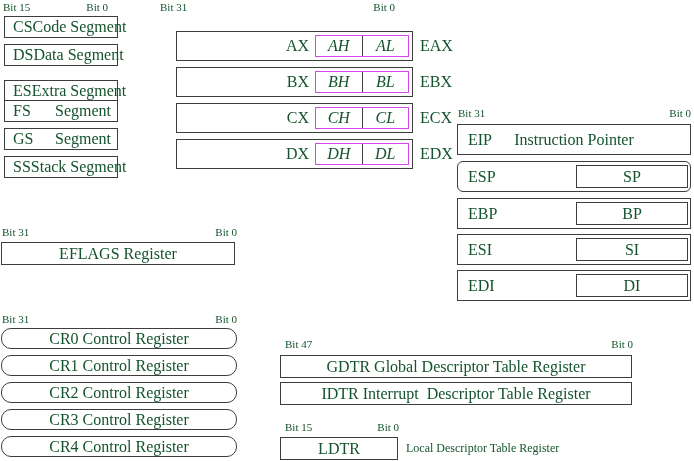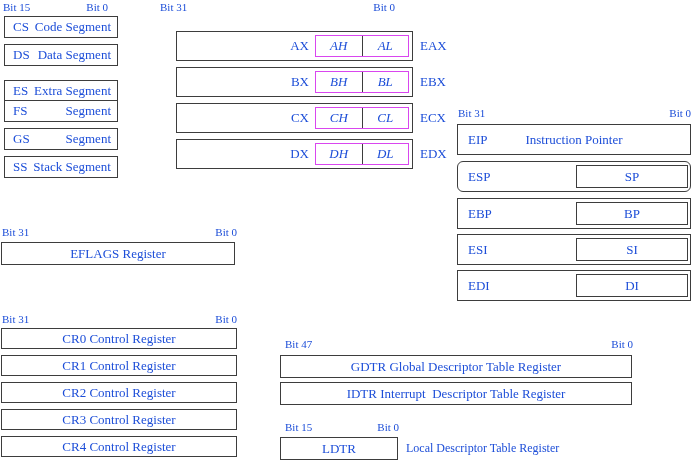--- a/index.html
+++ b/index.html
@@ -1,28 +1,28 @@
 <!DOCTYPE html>
 <html><head>
 <meta charset="utf-8">
 <style>
   html,body { margin:0; padding:0; background:#ffffff; }
   .canvas {
     position:relative; width:694px; height:461px; background:#ffffff;
-    font-family:"Liberation Serif","DejaVu Serif",serif; color:#1d4ed8;
+    font-family:"Liberation Serif","DejaVu Serif",serif; color:#14532d;
     overflow:hidden;
   }
   .bitrow {
     position:absolute; display:flex; justify-content:space-between;
     font-size:11px; line-height:11px; white-space:pre;
   }
   .rbox {
     position:absolute; border:1px solid #3d3d3d; background:#ffffff;
     box-sizing:border-box; display:flex; align-items:center;
-    font-size:13px; line-height:12px; white-space:pre;
+    font-size:16px; line-height:12px; white-space:pre;
   }
   .cbox { justify-content:center; }
 
   
   .seg { left:4px; width:114px; height:22px; }
   .seg .code { margin-left:8px; }
   .seg .name { margin-left:auto; margin-right:6px; }
 
   
   .gp { left:176px; width:237px; height:30px;margin-top:16px; }
@@ -41,21 +41,21 @@
   .pi .center { position:absolute; left:0; top:0; width:100%; height:100%;
                 display:flex; align-items:center; justify-content:center; }
   .pi .inner {
     position:absolute; left:118px; top:3px; width:112px; height:23px;
     border:1px solid #3d3d3d; box-sizing:border-box; background:#ffffff;
     display:flex; align-items:center; justify-content:center;
   }
 
   
   .efl  { left:1px;   width:234px; height:23px; top:242px; }
-  .cr   { left:1px;   width:236px; height:21px; }
+  .cr   { left:1px;   width:236px; height:21px;border-radius:10px; }
   .dtr  { left:280px; width:352px; height:23px; }
   .ldtr { left:280px; width:118px; height:23px; top:437px; }
   .caption {
     position:absolute; left:406px; top:437px; height:23px;
     display:flex; align-items:center; font-size:12px; white-space:pre;
   }
 </style>
 </head>
 <body>
 

